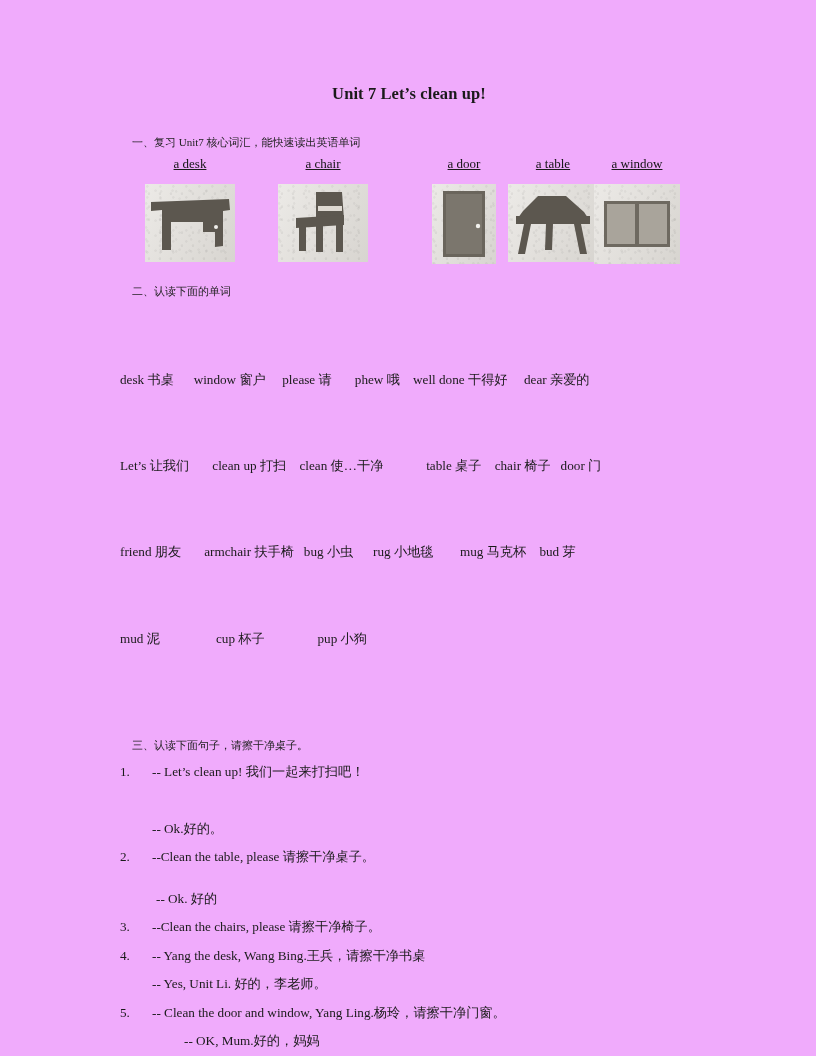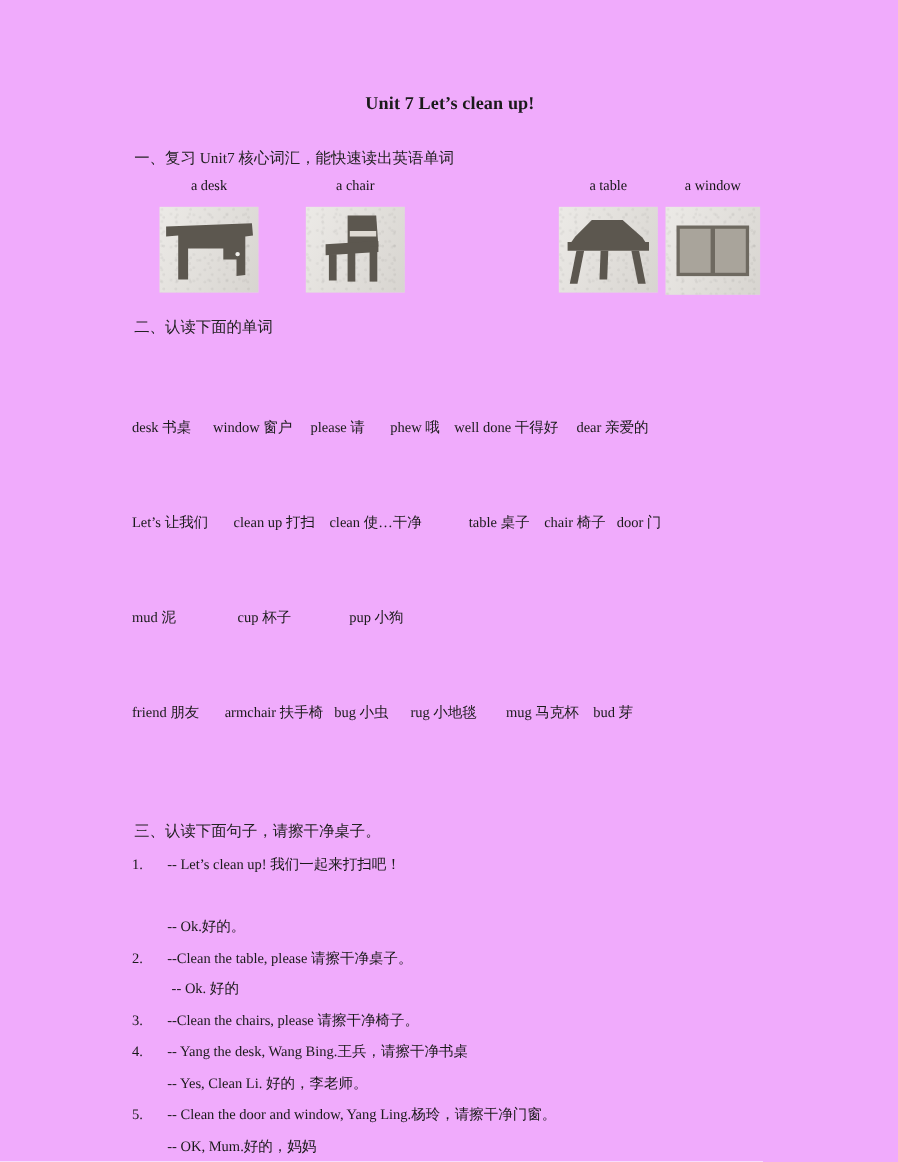--- a/index.html
+++ b/index.html
@@ -39,35 +39,36 @@
     text-align: center;
     font-size: 16.5px;
     font-weight: bold;
     letter-spacing: 0.1px;
     margin: 0 0 30px 0;
     line-height: 1.2;
   }
 
   
   .sec-head {
-    font-size: 14px;
+    font-size: 11px;
     line-height: 1.5;
-    margin: 0 0 5px 2px;
+    margin: 0 0 5px 12px;
     color: #222;
   }
 
   
   .pic-row {
     position: relative;
     height: 118px;
     margin-top: 7px;
   }
   .pic-cell {
     position: absolute;
     top: 0;
+    text-decoration: underline;
   }
   .pic-label {
     font-size: 13px;
     text-align: center;
     line-height: 1.1;
     white-space: nowrap;
     color: #141414;
   }
   .pic-frame {
     margin: 12px auto 0 auto;
@@ -163,91 +164,102 @@
               <path d="M40 22 L64 22 L64 27 L40 27 Z" fill="#ded9d2"></path>
               <path d="M18 34 L66 31 L66 41 L18 44 Z"></path>
               <rect x="21" y="43" width="7" height="24"></rect>
               <rect x="38" y="42" width="7" height="26"></rect>
               <rect x="58" y="36" width="7" height="32"></rect>
             </g>
           </svg>
         </div>
       </div>
 
+      <div class="pic-cell" style="left:280px; width:128px;">
+        <div class="pic-label">a door</div>
+        <div class="pic-frame" style="width:64px;height:80px;">
+          <div class="grain"></div>
+          <svg width="64" height="80" viewBox="0 0 64 80" xmlns="http://www.w3.org/2000/svg">
+            <rect x="11" y="7" width="42" height="66" fill="#6a655c"></rect>
+            <rect x="14" y="10" width="36" height="60" fill="#7b766d"></rect>
+            <circle cx="46" cy="42" r="2.2" fill="#f2f1ed"></circle>
+          </svg>
+        </div>
+      </div>
 
       <div class="pic-cell" style="left:383px; width:100px;">
         <div class="pic-label">a table</div>
         <div class="pic-frame" style="width:90px;height:78px;">
           <div class="grain"></div>
           <svg width="90" height="78" viewBox="0 0 90 78" xmlns="http://www.w3.org/2000/svg">
             <g fill="#5c574f">
               <path d="M30 12 L58 12 L76 28 L80 34 L10 34 L15 27 Z"></path>
               <path d="M8 32 L82 32 L82 40 L8 40 Z"></path>
               <path d="M16 40 L23 40 L17 70 L10 70 Z"></path>
               <path d="M38 40 L45 40 L44 66 L37 66 Z"></path>
               <path d="M66 40 L73 40 L79 70 L72 70 Z"></path>
             </g>
           </svg>
         </div>
       </div>
 
-      <div class="pic-cell" style="left:463px; width:130px;">
+      <div class="pic-cell" style="left:452px; width:130px;">
         <div class="pic-label">a window</div>
         <div class="pic-frame" style="width:86px;height:80px;">
           <div class="grain"></div>
           <svg width="86" height="80" viewBox="0 0 86 80" xmlns="http://www.w3.org/2000/svg">
             <rect x="10" y="17" width="66" height="46" fill="#6e6960"></rect>
             <rect x="13" y="20" width="28" height="40" fill="#a9a49b"></rect>
             <rect x="45" y="20" width="28" height="40" fill="#a9a49b"></rect>
           </svg>
         </div>
       </div>
 
     </div>
 
     <div class="sec-head" style="margin-top:8px;">二、认读下面的单词</div>
 
     <div class="word-block">
       <div class="word-line">desk 书桌   window 窗户    please 请    phew 哦   well done 干得好    dear 亲爱的</div>
       <div class="word-line">Let’s 让我们    clean up 打扫   clean 使…干净    table 桌子   chair 椅子  door 门</div>
+      <div class="word-line">friend 朋友    armchair 扶手椅  bug 小虫   rug 小地毯    mug 马克杯   bud 芽</div>
       <div class="word-line">mud 泥     cup 杯子      pup 小狗</div>
-      <div class="word-line">friend 朋友    armchair 扶手椅  bug 小虫   rug 小地毯    mug 马克杯   bud 芽</div>
     </div>
 
     <div class="sec-head sent-head">三、认读下面句子，请擦干净桌子。</div>
 
     <ul class="sent-list">
 
       <li class="sent-item">
         <span class="sent-num">1.</span>
         <span class="nowrap">-- Let’s clean up! 我们一起来打扫吧！</span>
         <div class="sent-reply" style="padding-left:0;margin-top:28px;">-- Ok.好的。</div>
       </li>
 
       <li class="sent-item">
         <span class="sent-num">2.</span>
         <span class="nowrap">--Clean the table, please 请擦干净桌子。</span>
-        <div class="sent-reply" style="padding-left:4px;">-- Ok. 好的</div>
+        <div class="sent-reply" style="padding-left:4px;margin-top:13px;">-- Ok. 好的</div>
       </li>
 
       <li class="sent-item">
         <span class="sent-num">3.</span>
         <span class="nowrap">--Clean the chairs, please 请擦干净椅子。</span>
       </li>
 
       <li class="sent-item">
         <span class="sent-num">4.</span>
         <span class="nowrap">-- Yang the desk, Wang Bing.王兵，请擦干净书桌</span>
-        <div class="sent-reply" style="padding-left:0;">-- Yes, Clean Li. 好的，李老师。</div>
+        <div class="sent-reply" style="padding-left:0;">-- Yes, Unit Li. 好的，李老师。</div>
       </li>
 
       <li class="sent-item">
         <span class="sent-num">5.</span>
         <span class="nowrap">-- Clean the door and window, Yang Ling.杨玲，请擦干净门窗。</span>
-        <div class="sent-reply" style="padding-left:0;">-- OK, Mum.好的，妈妈</div>
+        <div class="sent-reply" style="padding-left:0;margin-left:32px;">-- OK, Mum.好的，妈妈</div>
       </li>
 
       <li class="sent-item">
         <span class="sent-num">6.</span>
         <span class="nowrap">Well done!干得好</span>
       </li>
 
       <li class="sent-item">
         <span class="sent-num">7.</span>
 

